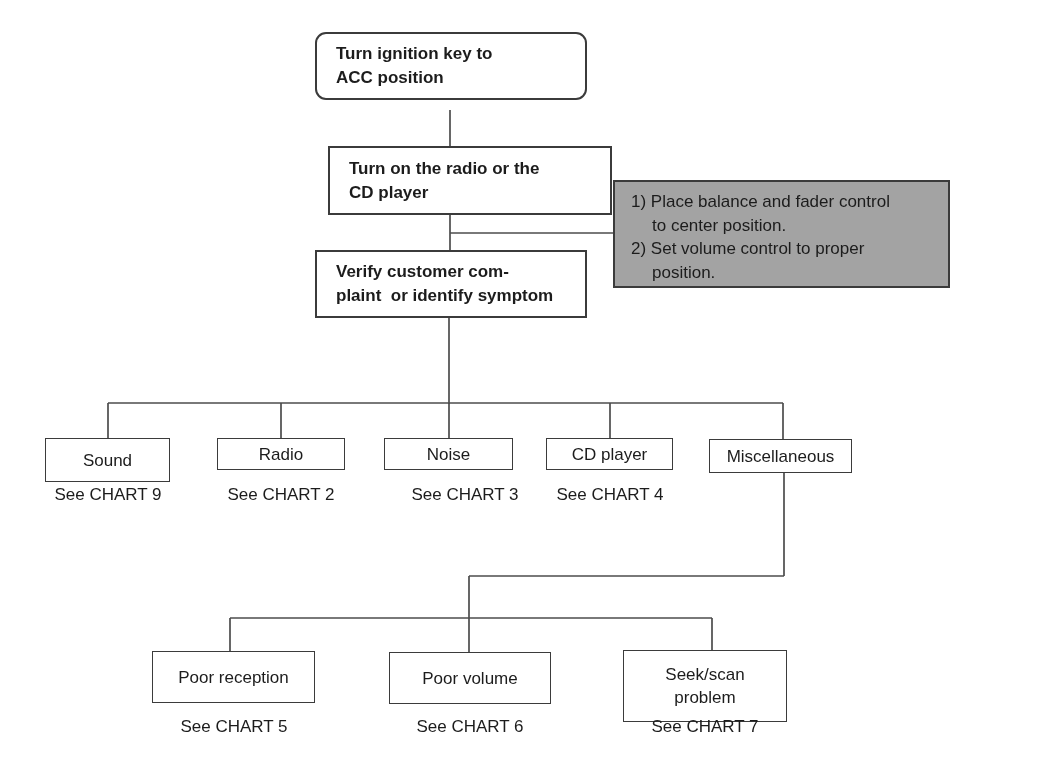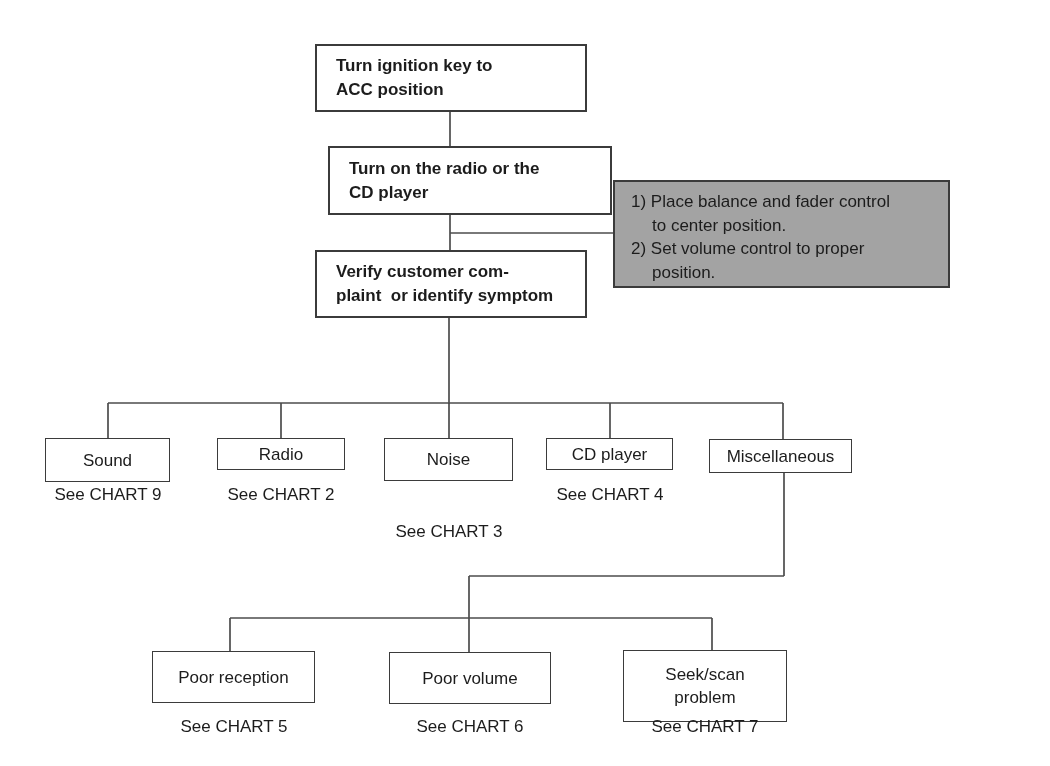--- a/index.html
+++ b/index.html
@@ -102,21 +102,21 @@
       <line x1="784" y1="473" x2="784" y2="576"></line>
       <line x1="469" y1="576" x2="784" y2="576"></line>
       <line x1="469" y1="576" x2="469" y2="653"></line>
 
       <line x1="230" y1="618" x2="712" y2="618"></line>
       <line x1="230" y1="618" x2="230" y2="652"></line>
       <line x1="712" y1="618" x2="712" y2="651"></line>
     </g>
   </svg>
 
-  <div class="node bold leftpad" style="left:315px; top:44px; width:272px; height:68px;">
+  <div class="node bold leftpad" style="left:315px; top:32px; width:272px; height:68px;border-radius:11px;">
     <span class="txt">Turn ignition key to
 ACC position</span>
   </div>
 
   <div class="node bold leftpad" style="left:328px; top:146px; width:284px; height:69px;">
     <span class="txt">Turn on the radio or the
 CD player</span>
   </div>
 
   <div class="note" style="left:613px; top:180px; width:337px; height:108px;">
@@ -132,35 +132,35 @@
   </div>
 
   <div class="node center thin" style="left:45px; top:438px; width:125px; height:44px;">
     <span class="txt">Sound</span>
   </div>
 
   <div class="node center thin" style="left:217px; top:438px; width:128px; height:32px;">
     <span class="txt">Radio</span>
   </div>
 
-  <div class="node center thin" style="left:384px; top:438px; width:129px; height:43px;">
+  <div class="node center thin" style="left:384px; top:438px; width:129px; height:32px;">
     <span class="txt">Noise</span>
   </div>
 
   <div class="node center thin" style="left:546px; top:438px; width:127px; height:32px;">
     <span class="txt">CD player</span>
   </div>
 
   <div class="node center thin" style="left:709px; top:439px; width:143px; height:34px;">
     <span class="txt">Miscellaneous</span>
   </div>
 
   <div class="chart-ref" style="left:23px;  top:485px;">See CHART 9</div>
   <div class="chart-ref" style="left:196px; top:485px;">See CHART 2</div>
-  <div class="chart-ref" style="left:364px; top:485px;margin-top:37px;">See CHART 3</div>
+  <div class="chart-ref" style="left:380px; top:485px;">See CHART 3</div>
   <div class="chart-ref" style="left:525px; top:485px;">See CHART 4</div>
 
   <div class="node center thin" style="left:152px; top:651px; width:163px; height:52px;">
     <span class="txt">Poor reception</span>
   </div>
 
   <div class="node center thin" style="left:389px; top:652px; width:162px; height:52px;">
     <span class="txt">Poor volume</span>
   </div>
 

